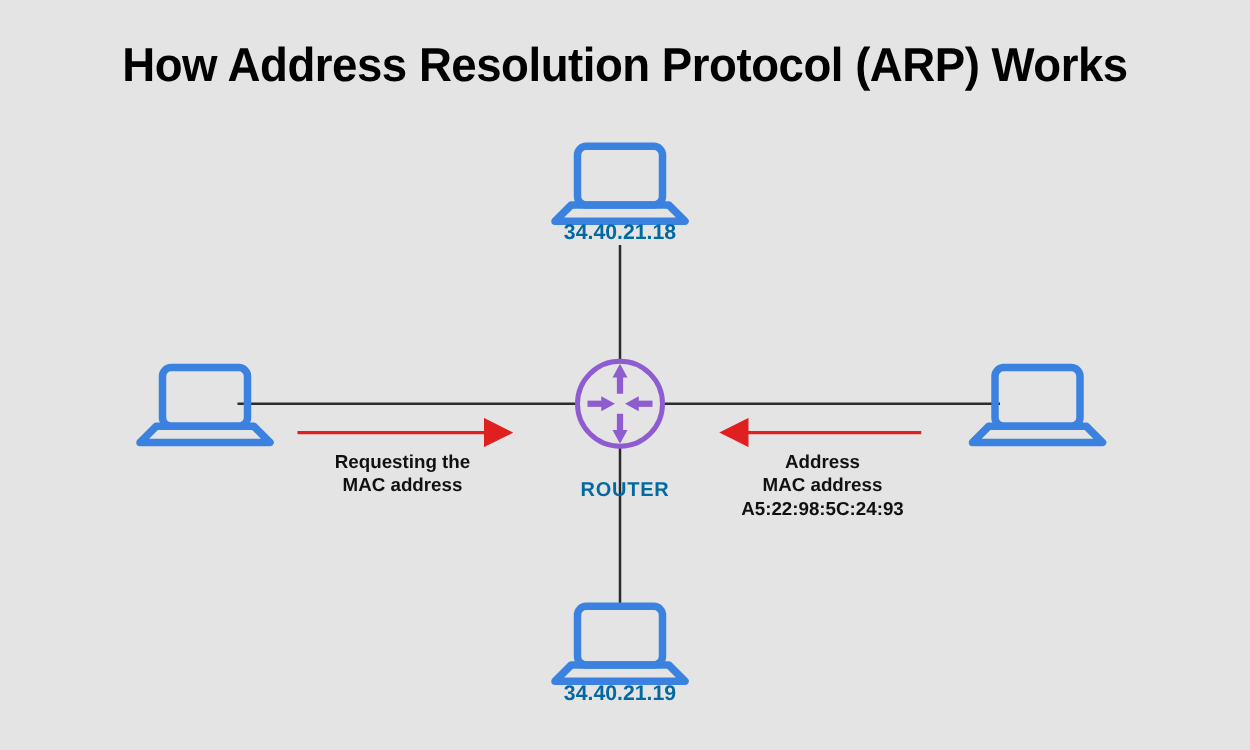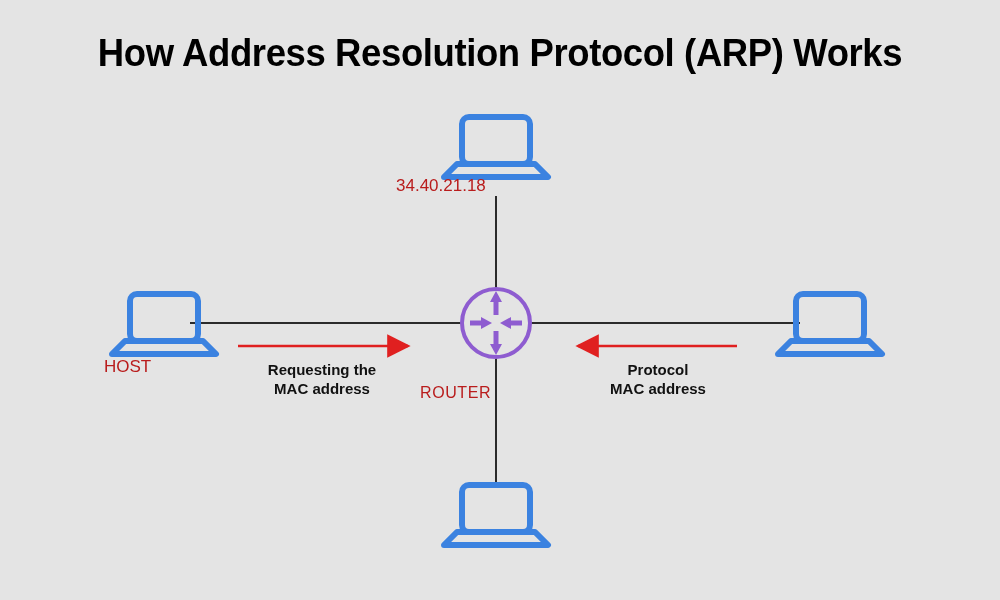--- a/index.html
+++ b/index.html
@@ -34,24 +34,24 @@
   }
   svg.canvas {
     position: absolute;
     left: 0;
     top: 0;
     width: 1000px;
     height: 600px;
   }
   .node-label {
     position: absolute;
-    text-align: left;
+    text-align: center;
     font-size: 17px;
-    font-weight: normal;
-    color: #b91c1c;
+    font-weight: bold;
+    color: #0369a1;
     white-space: nowrap;
     font-family: "Liberation Sans", sans-serif;
   }
   .flow-label {
     position: absolute;
     text-align: center;
     font-size: 15px;
     font-weight: bold;
     color: #111111;
     line-height: 1.28;
@@ -136,26 +136,27 @@
 
     <g>
       <line x1="238" y1="346" x2="408" y2="346" stroke="#e02020" stroke-width="2.6" marker-end="url(#redArrowR)"></line>
     </g>
     <g>
       <line x1="737" y1="346" x2="578" y2="346" stroke="#e02020" stroke-width="2.6" marker-end="url(#redArrowL)"></line>
     </g>
   </svg>
 
   <div class="node-label lbl-top">34.40.21.18</div>
-  <div class="node-label lbl-left">HOST</div>
+  <div class="node-label lbl-bottom">34.40.21.19</div>
   <div class="node-label lbl-router">ROUTER</div>
 
   <div class="flow-label flow-left">
     <div>Requesting the</div>
     <div>MAC address</div>
   </div>
 
   <div class="flow-label flow-right">
-    <div>Protocol</div>
+    <div>Address</div>
     <div>MAC address</div>
+    <div>A5:22:98:5C:24:93</div>
   </div>
 
 </div>
 
 </body></html>

